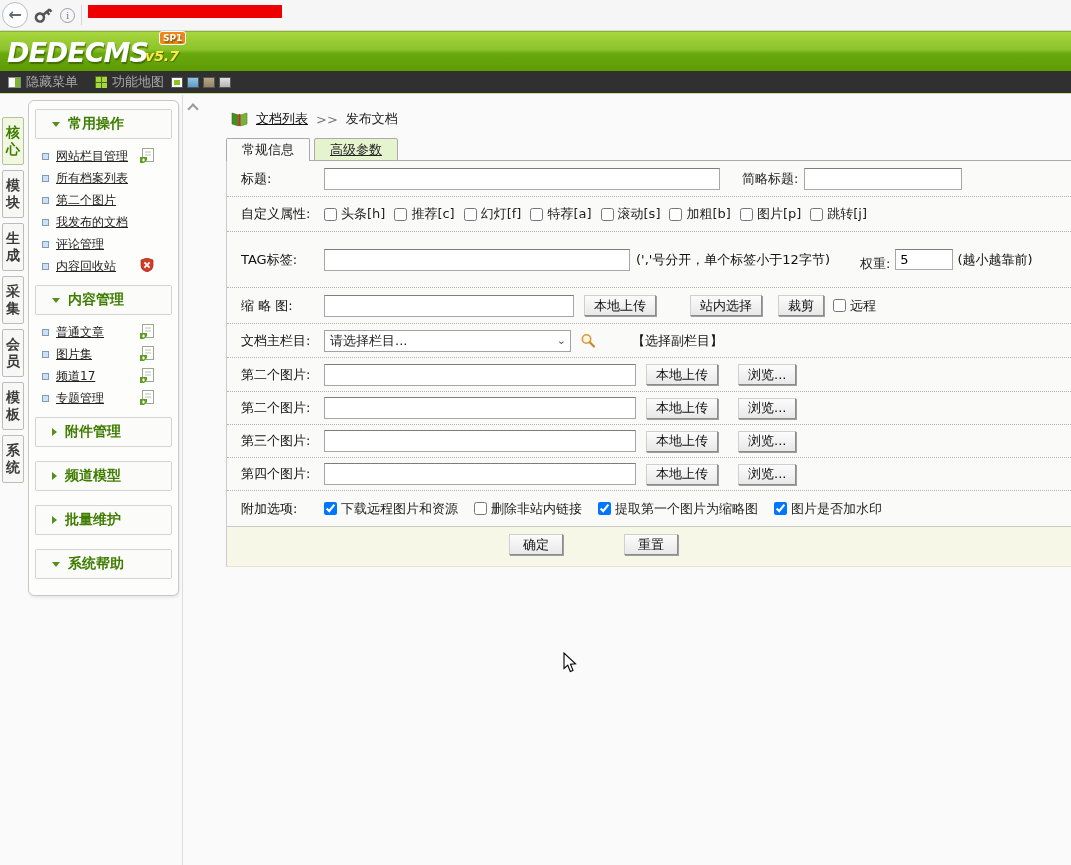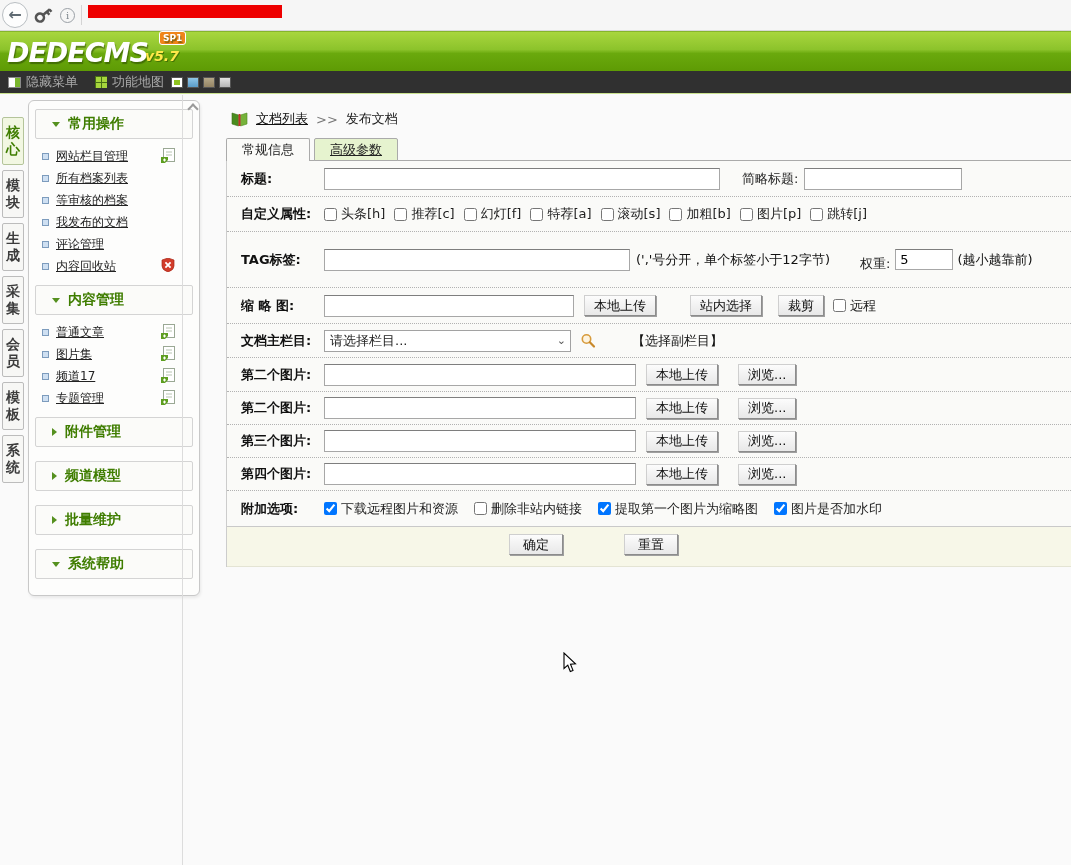--- a/index.html
+++ b/index.html
@@ -27,21 +27,21 @@
   .map-ic { width:12px; height:12px; background:#476f14; display:grid; grid-template-columns:5px 5px; grid-template-rows:5px 5px; gap:1px; padding:0.5px; }
   .map-ic span { background:#a6d53c; }
   .theme-sq { position:absolute; top:6px; width:12px; height:11px; border:1px solid #555; }
 
   
   .side-tabs { position:absolute; left:2px; top:117px; width:24px; }
   .vtab { width:22px; border:1px solid #bcbcbc; background:#f7f7f5; margin-bottom:5px; padding:6px 0; text-align:center; font-weight:bold; font-size:14px; line-height:17px; color:#3c3c3c; word-break:break-all; border-radius:2px; }
   .vtab.active { background:#f2f7e2; border-color:#b4c49a; color:#3f7d00; }
 
   
-  .panel { position:absolute; left:28px; top:100px; width:172px; border:1px solid #c8c8c8; border-radius:6px; background:#fdfdfc; box-shadow:1px 2px 3px rgba(0,0,0,.07); padding:8px 0 10px; }
+  .panel { position:absolute; left:28px; top:100px; width:151px; border:1px solid #c8c8c8; border-radius:6px; background:#fdfdfc; box-shadow:1px 2px 3px rgba(0,0,0,.07); padding:8px 0 10px; }
   .sec-head { margin:0 6px 6px; height:30px; border:1px solid #d4d4d4; background:#fbfbf9; border-radius:2px; display:flex; align-items:center; gap:8px; padding-left:16px; color:#3f7d00; font-weight:bold; font-size:14px; cursor:pointer; }
   .tri-down { width:0; height:0; border-left:4px solid transparent; border-right:4px solid transparent; border-top:5px solid #55901f; }
   .tri-right { width:0; height:0; border-top:4px solid transparent; border-bottom:4px solid transparent; border-left:5px solid #55901f; }
   .side-item { height:22px; display:flex; align-items:center; padding-left:13px; position:relative; font-size:12px; color:#222; cursor:pointer;text-decoration:underline; }
   .bullet { width:7px; height:7px; background:#cfe0f2; border:1px solid #7d9cbd; margin-right:7px; flex:0 0 auto; }
   .item-ic { position:absolute; right:24px; top:3px; }
   .sec-gap { height:8px; }
 
   .frame-divider { position:absolute; left:182px; top:95px; width:1px; height:770px; background:#dcdcdc; }
   .chev-up { position:absolute; left:189px; top:105px; width:8px; height:8px; border-top:2px solid #9a9a9a; border-left:2px solid #9a9a9a; transform:rotate(45deg); cursor:pointer; }
@@ -53,21 +53,21 @@
 
   
   .tabbar { position:absolute; left:226px; top:138px; display:flex; gap:4px; z-index:3; }
   .tab { height:23px; line-height:22px; padding:0 15px; border:1px solid #aaa; border-bottom:none; border-radius:2px 2px 0 0; font-size:13px; cursor:pointer; }
   .tab.active { background:#fafaf8; }
   .tab.alt { background:#e6f3cf; border-bottom:1px solid #aaa; text-decoration:underline; }
 
   
   .form { position:absolute; left:226px; top:160px; width:845px; border-top:1px solid #aaa; border-left:1px solid #ccc; background:#fafaf8; }
   .crow { display:flex; align-items:center; padding-left:14px; border-bottom:1px dotted #b2b2b2; position:relative; }
-  .lbl { width:83px; flex:0 0 auto; color:#111;font-weight:bold; }
+  .lbl { width:83px; flex:0 0 auto; color:#111; }
   input[type=text] { height:22px; border:1px solid #a7a7a7; border-top-color:#7e7e7e; background:#fff; font-size:13px; padding:0 4px; font-family:inherit; }
   .ruler { background-image:
       repeating-linear-gradient(to right, transparent 0 39px, #b9dc9b 39px 40px),
       repeating-linear-gradient(to right, transparent 0 7px, #d4ecbe 7px 8px);
     background-size:100% 12px,100% 5px; background-position:bottom left,bottom left; background-repeat:no-repeat; }
   .btn { height:21px; background:linear-gradient(#fcfcfc,#e8e8e8); border:1px solid #8c8c8c; border-top-color:#cfcfcf; border-left-color:#cfcfcf; box-shadow:1px 1px 0 #9f9f9f; font-size:13px; padding:0 9px; color:#111; cursor:pointer; font-family:inherit; }
   .cb { width:13px; height:13px; flex:0 0 auto; cursor:pointer; margin:0 4px 0 0; vertical-align:-2px; }
   .attr-item { display:flex; align-items:center; margin-right:9px; }
   .hint { color:#111; }
   .sel { width:247px; height:22px; border:1px solid #a2a2a2; background:#fff; display:flex; align-items:center; padding-left:5px; position:relative; cursor:pointer; }
@@ -154,21 +154,21 @@
           <path d="M2 12 L5 12 M3.5 10.5 L3.5 13.5" stroke="#fff" stroke-width="1.2"></path>
         </svg>
     </span>
   </div>
   <div class="side-item">
     <span class="bullet"></span>
     <span>所有档案列表</span>
   </div>
   <div class="side-item">
     <span class="bullet"></span>
-    <span>等审核的档案</span>
+    <span>第二个图片</span>
   </div>
   <div class="side-item">
     <span class="bullet"></span>
     <span>我发布的文档</span>
   </div>
   <div class="side-item">
     <span class="bullet"></span>
     <span>评论管理</span>
   </div>
   <div class="side-item">

